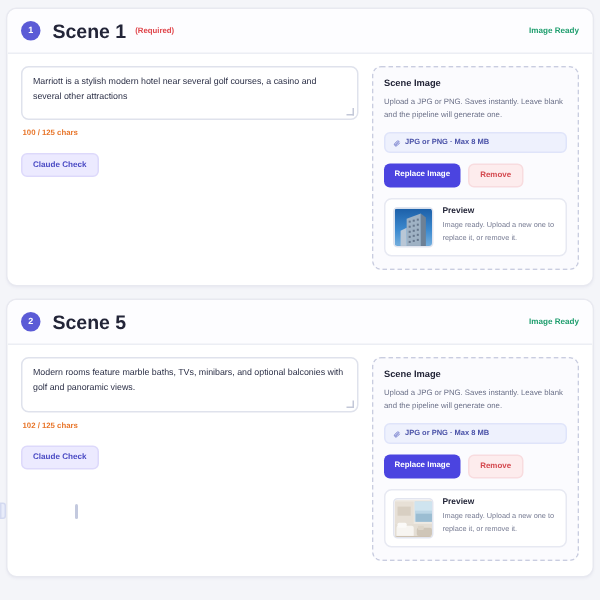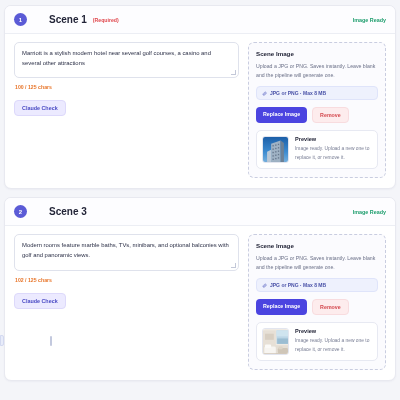--- a/index.html
+++ b/index.html
@@ -28,22 +28,22 @@
     background: #fdfdff;
   }
   .badge-num {
     width: 13px; height: 13px; border-radius: 50%;
     background: #5b5bd6; color: #fff;
     font-size: 6px; font-weight: bold;
     display: flex; align-items: center; justify-content: center;
     flex: 0 0 auto;
   }
   .scene-title {
-    font-size: 10px; font-weight: bold; color: #232538;
-    margin-left: 22px;
+    font-size: 13px; font-weight: bold; color: #232538;
+    margin-left: 8px;
   }
   .req-tag {
     font-size: 5.2px; color: #e0474c; margin-left: 6px; font-weight: bold;
   }
   .head-spacer { flex: 1; }
   .ready-tag { font-size: 5.4px; font-weight: bold; color: #1f9e6e; }
 
   .scene-body { display: flex; padding: 8px 9px 10px 9px; gap: 9px; }
   .col-left { flex: 0 0 225px; }
   .col-right { flex: 1; }
@@ -228,21 +228,21 @@
             </div>
           </div>
         </div>
       </div>
     </div>
   </div>
 
   <div class="scene-card">
     <div class="scene-head">
       <div class="badge-num">2</div>
-      <div class="scene-title">Scene 3</div>
+      <div class="scene-title">Scene 5</div>
       <div class="req-tag"></div>
       <div class="head-spacer"></div>
       <div class="ready-tag">Image Ready</div>
     </div>
 
     <div class="scene-body">
       <div class="col-left">
         <div class="ta-wrap">
           <div class="ta-text">Modern rooms feature marble baths, TVs, minibars, and optional balconies with golf and panoramic views.</div>
           <div class="ta-grip"></div>

